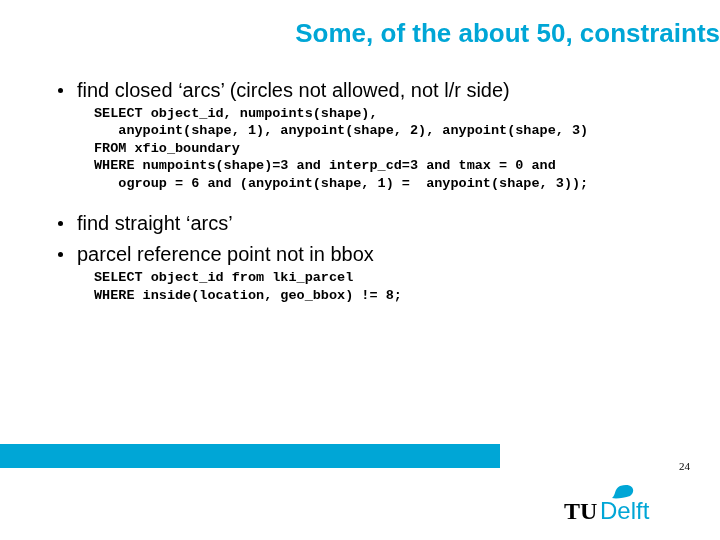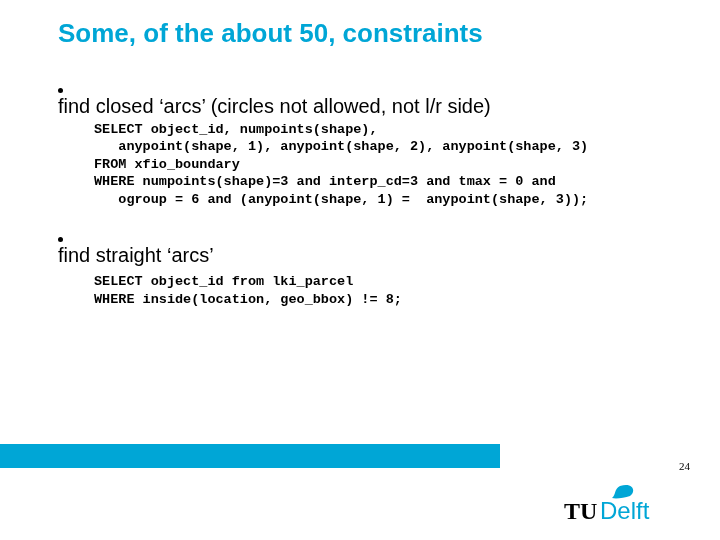--- a/index.html
+++ b/index.html
@@ -1,23 +1,23 @@
 <!DOCTYPE html>
 <html><head>
 <meta charset="utf-8">
 <style>
   * { margin: 0; padding: 0; box-sizing: border-box; }
   html, body { width: 720px; height: 540px; background: #fff; font-family: Verdana, Arial, sans-serif; overflow: hidden; }
   .slide { width: 720px; height: 540px; position: relative; }
   .title-block { padding: 18px 0 12px 58px; }
-  .title { color: #00a6d6; font-weight: 700; font-size: 26px; line-height: 1.18; font-family: Verdana, Arial, sans-serif; }
+  .title { color: #00a6d6; font-weight: 700; font-size: 26px; line-height: 1.18; font-family: Verdana, Arial, sans-serif; text-align: right; }
   .content { padding: 16px 40px 0 58px; }
   ul.main { list-style: none; }
   ul.main > li { margin-bottom: 4px; }
-  .li-row { display: flex; align-items: flex-start; flex-direction: column; }
+  .li-row { display: flex; align-items: flex-start; }
   .bullet-dot { width: 5px; height: 5px; background: #000; border-radius: 50%; flex: 0 0 5px; margin-top: 11px; margin-right: 14px; }
   .li-text { font-size: 20px; color: #000; font-family: Arial, sans-serif; line-height: 1.35; }
   .code { font-family: "Courier New", Courier, monospace; font-weight: 700; font-size: 13.5px; color: #000; white-space: pre; margin: 1px 0 18px 36px; line-height: 1.3; }
   .footer-bar { position: absolute; left: 0; top: 444px; width: 500px; height: 24px; background: #00a6d6; }
   .page-num { position: absolute; right: 30px; bottom: 68px; font-size: 11px; color: #000; font-family: Liberation Serif, serif; }
   .logo { position: absolute; right: 36px; bottom: 10px; }
 </style>
 </head>
 <body>
 
@@ -42,20 +42,24 @@
 WHERE numpoints(shape)=3 and interp_cd=3 and tmax = 0 and
    ogroup = 6 and (anypoint(shape, 1) =  anypoint(shape, 3));</div>
       </li>
       <li>
         <div class="li-row">
           <span class="bullet-dot"></span>
           <span class="li-text">find straight ‘arcs’</span>
         </div>
       </li>
       <li>
+        <div class="li-row">
+          <span class="bullet-dot"></span>
+          <span class="li-text">parcel reference point not in bbox</span>
+        </div>
         <div class="code">SELECT object_id from lki_parcel
 WHERE inside(location, geo_bbox) != 8;</div>
       </li>
     </ul>
   </div>
 
   <div class="footer-bar"></div>
 
   <div class="page-num">24</div>
 

